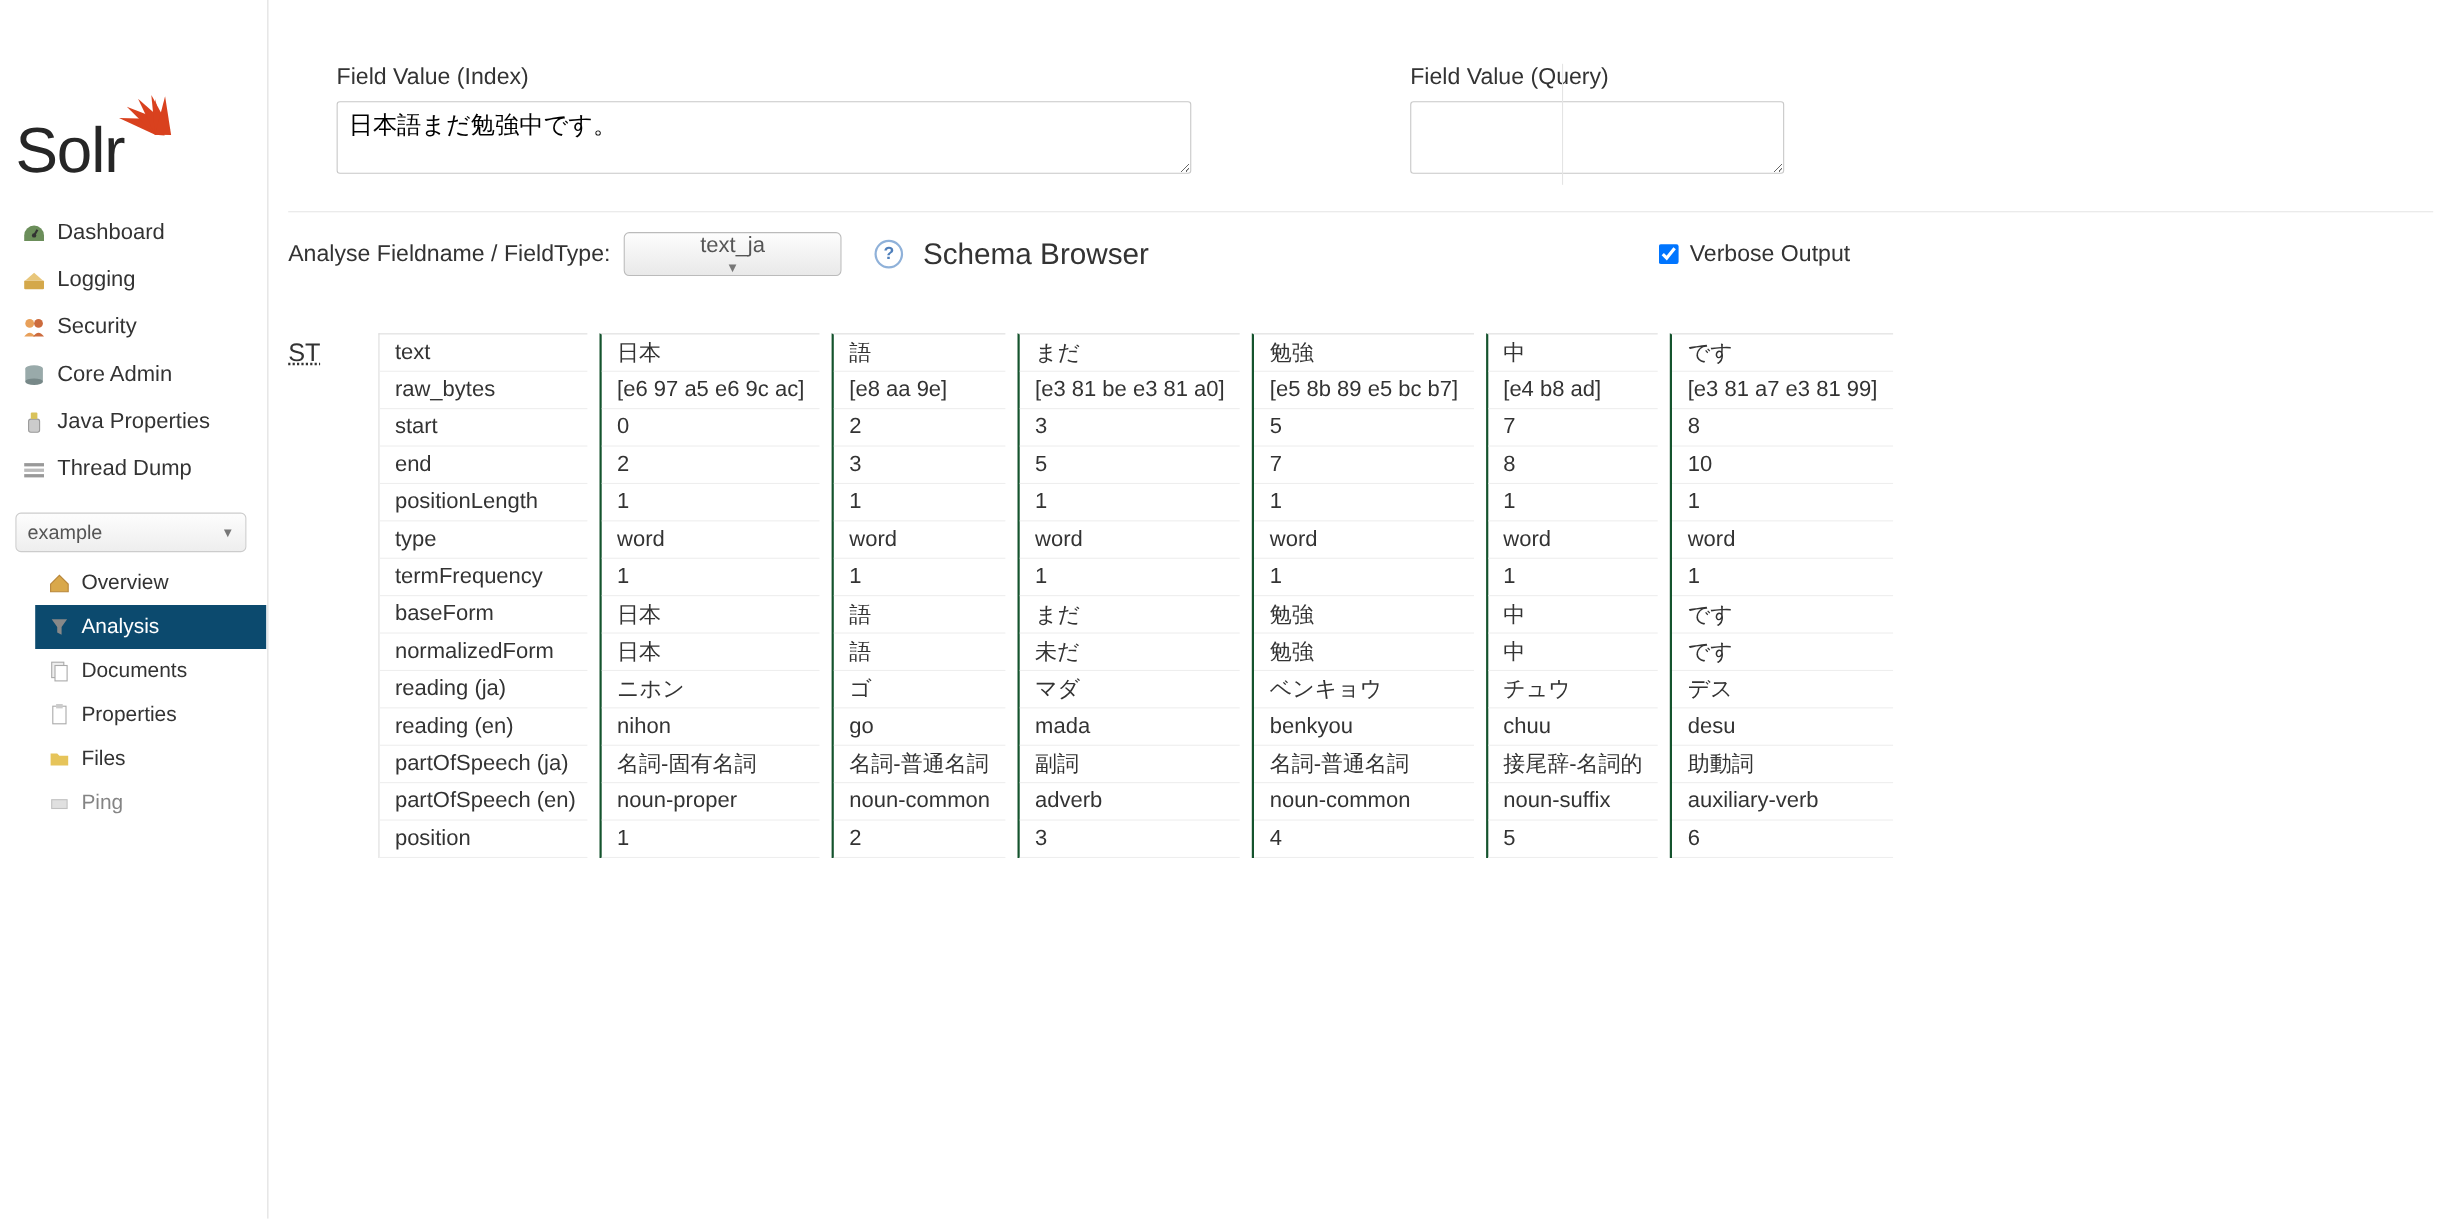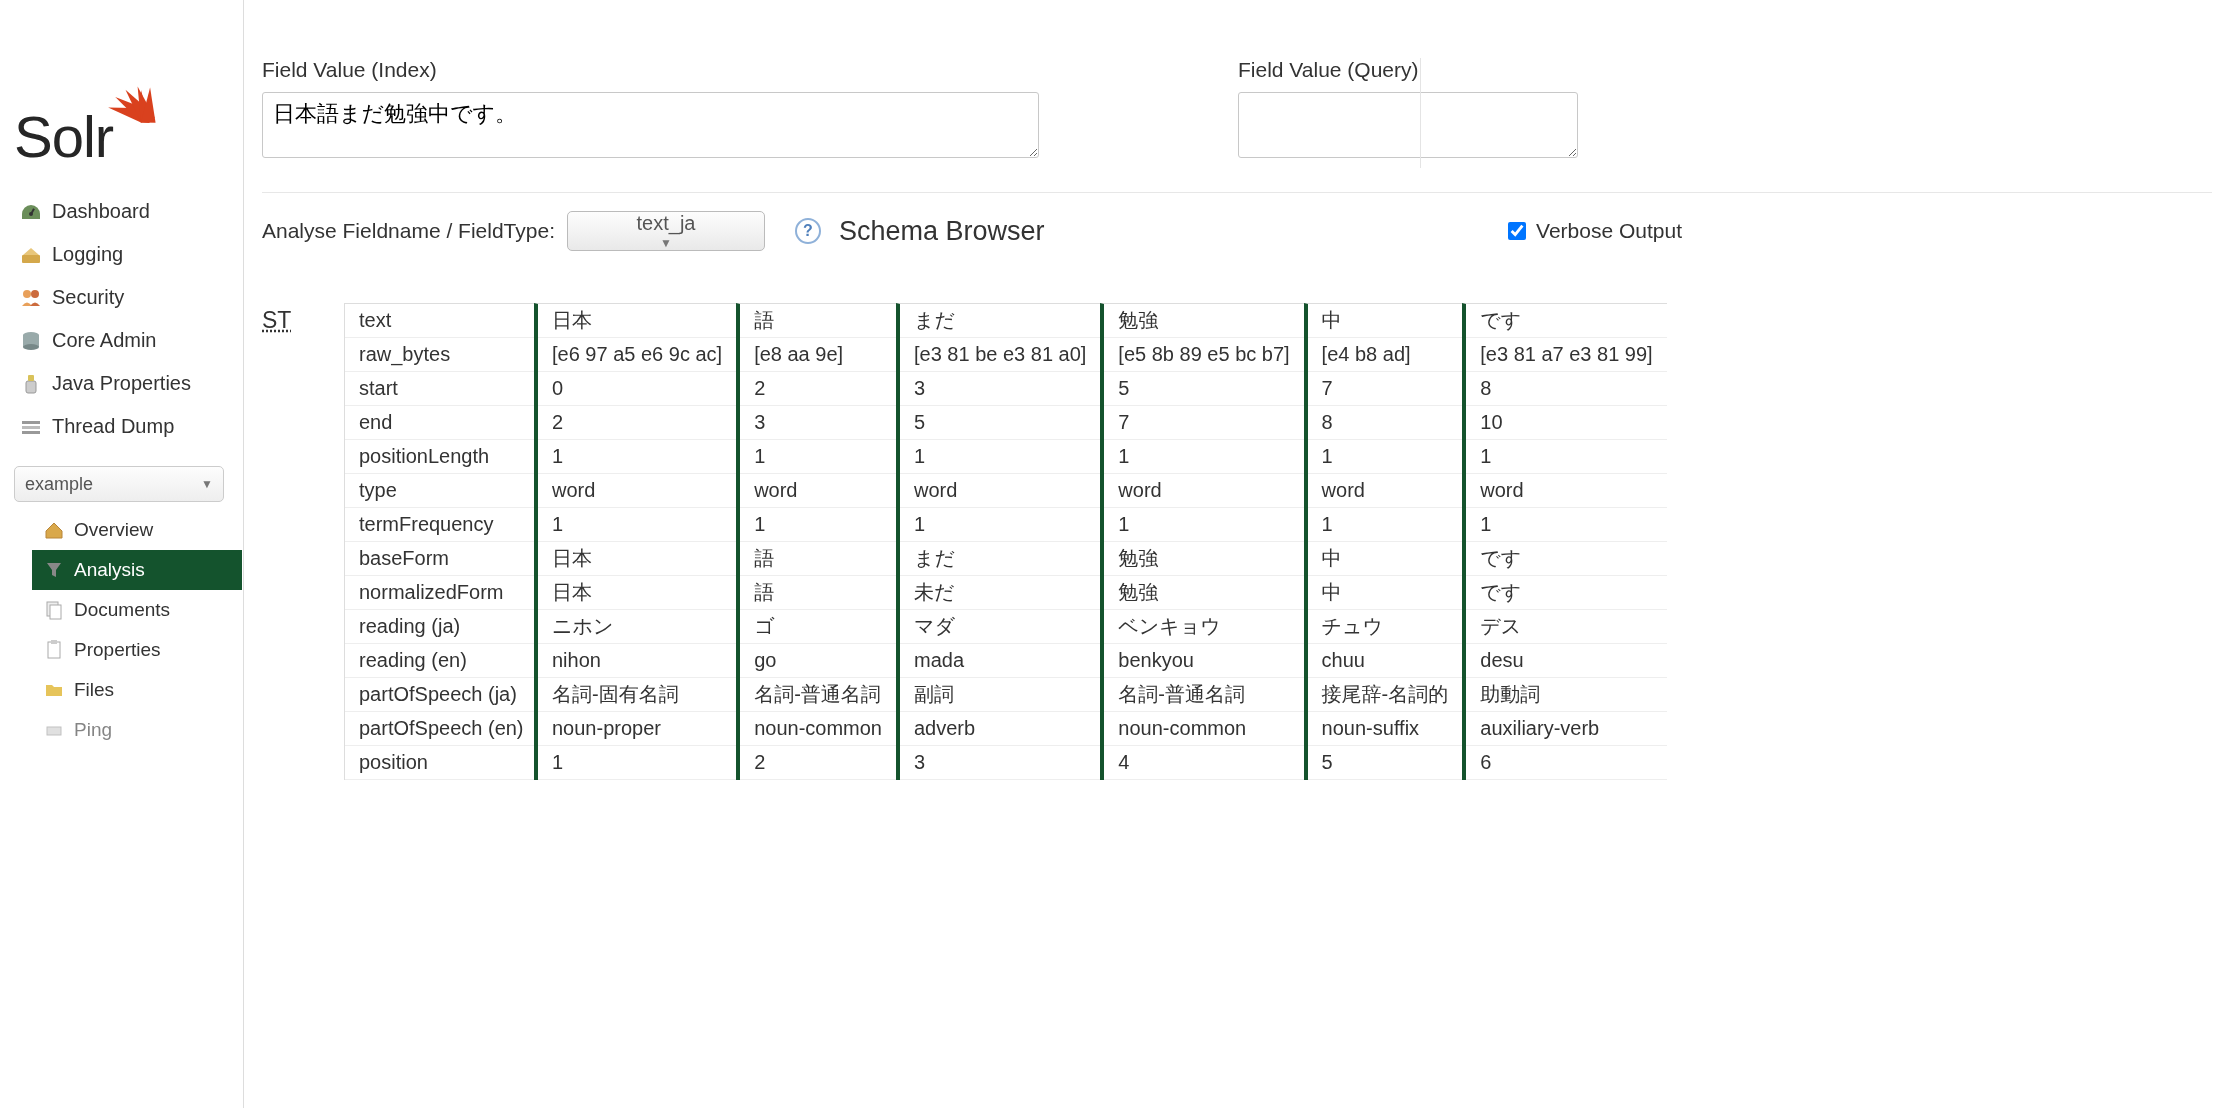--- a/index.html
+++ b/index.html
@@ -67,40 +67,40 @@
   .subnav { list-style:none; margin-top: 6px;}
   .subnav-item {
     display:flex; align-items:center;
     padding: 9px 0 9px 28px;
     font-size: 19px;
     color: #333;
     cursor:pointer;
   }
   .subnav-item .icon { width:24px; height:20px; margin-right:8px; display:inline-flex; align-items:center; justify-content:center;}
   .subnav-item.active {
-    background: #14532d;
+    background: #0c4a6e;
     color: #fff;
     border-radius: 0;
     margin-left: 18px;
     padding-left: 10px;
     width: 210px;
   }
   
   .main {
     flex: 1;
     border-left: 1px solid #ddd;
     padding: 0;
     position: relative;
   }
   .top-row {
     display:flex;
     padding: 58px 0 0  18px;
   }
   .field-block { display:flex; flex-direction:column; }
-  .field-block.index { width: 900px;}
+  .field-block.index { width: 900px; margin-left: 44px;}
   .field-block.query { margin-left: 76px; flex:1;}
   .field-block .label { font-size: 21px; color:#333; margin-bottom: 10px;}
   .field-block textarea {
     width: 777px;
     height: 66px;
     border: 1px solid #c8c8c8;
     border-radius: 3px;
     padding: 6px 10px;
     font-size: 22px;
     resize: both;
@@ -157,23 +157,24 @@
     padding: 4px 0 4px 14px;
     font-size: 20px;
     border-bottom:1px solid #eee;
     color:#333;
     height: 34px;
     display:flex; align-items:center;
     white-space: nowrap;
   }
   .tokens-row { display:flex;}
   .token-col {
-    border-left:4px solid #14532d;
+    border-left:2px solid #14532d;
     border-top:1px solid #ddd;
     min-width: 150px;
+    margin-left: 11px;
   }
   .token-col div {
     padding: 4px 14px 4px 14px;
     font-size: 20px;
     border-bottom:1px solid #eee;
     color:#333;
     height:34px;
     display:flex; align-items:center;
     white-space: nowrap;
   }

